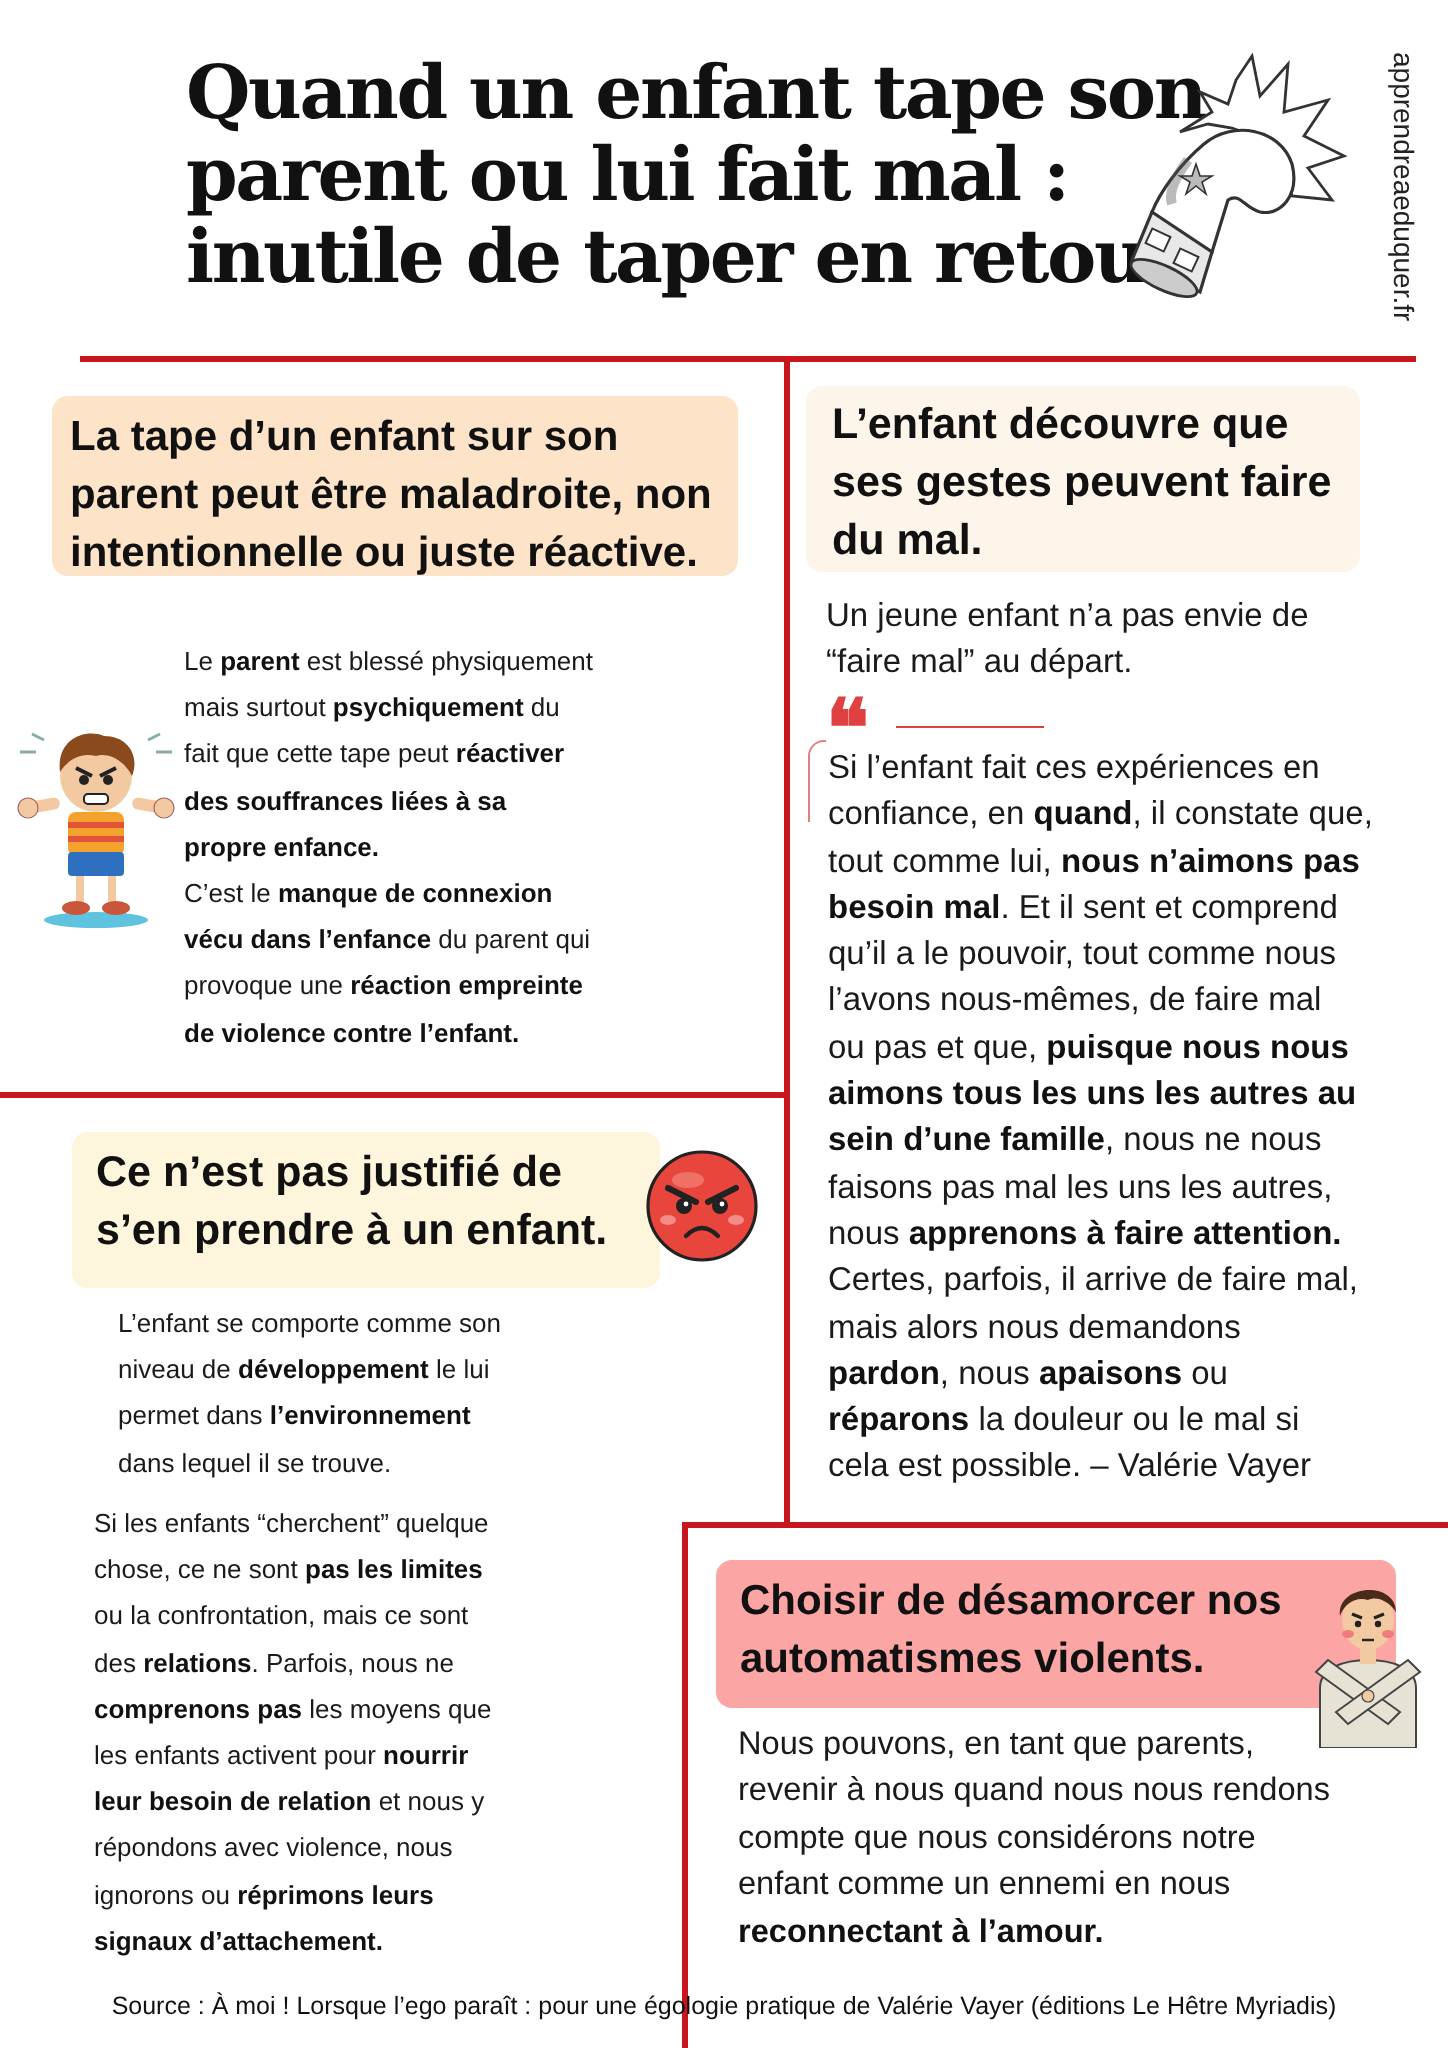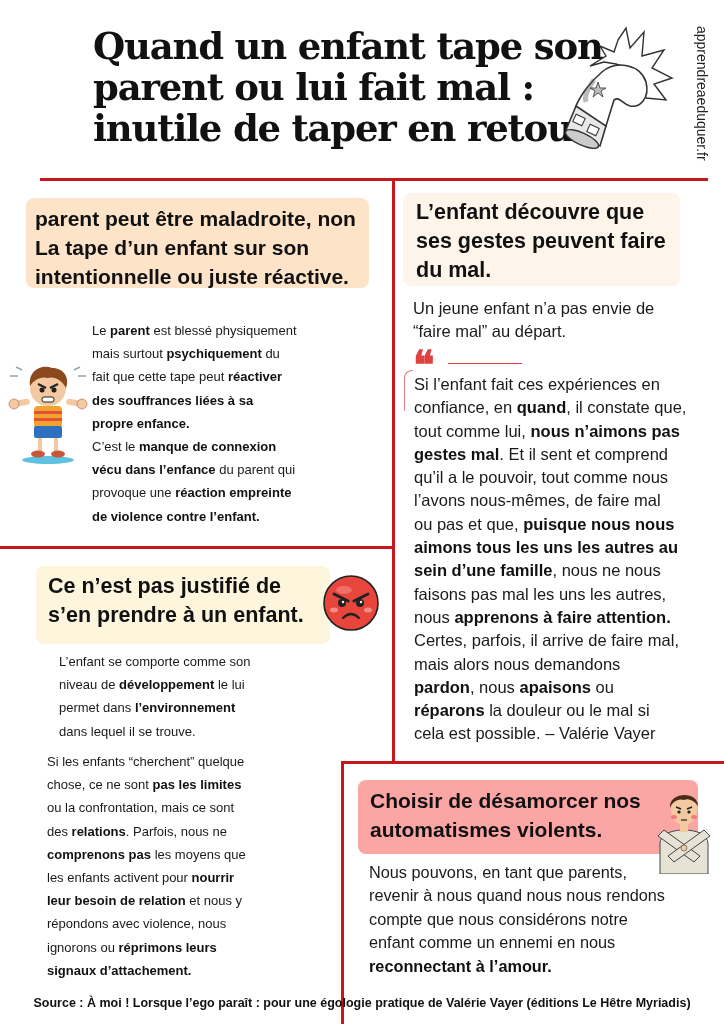--- a/index.html
+++ b/index.html
@@ -24,21 +24,21 @@
     .box {
       position: absolute; border-radius: 8px; padding: 8px 10px;
       font-weight: bold; font-size: 21px; line-height: 29px; color: #111;
     }
     .box div { white-space: nowrap; }
     .body-text { position: absolute; font-size: 13px; line-height: 23.2px; color: #1a1a1a; }
     .body-text div { white-space: nowrap; }
     .body-text b { font-weight: bold; color: #111; }
     .source {
       left: 0; width: 724px; top: 996px; text-align: center;
-      font-size: 12.5px; color: #111; white-space: nowrap; font-weight: bold;
+      font-size: 12.5px; color: #111; white-space: nowrap;
     }
     .quote-mark {
       position: absolute; left: 413px; top: 345px; color: #e04040;
       font-family: "DejaVu Serif", serif; font-weight: bold; font-size: 40px; line-height: 40px;
     }
     .quote-line { position: absolute; left: 448px; top: 363px; width: 74px; height: 1px; background: #e04040; }
     .quote-bracket {
       position: absolute; left: 404px; top: 370px; width: 8px; height: 40px;
       border-left: 1px solid #e08080; border-top: 1px solid #e08080; border-top-left-radius: 8px;
     }
@@ -67,22 +67,22 @@
 
 <div class="abs site">apprendreaeduquer.fr</div>
 
 <div class="rline" style="left:40px; top:178px; width:668px; height:3px;"></div>
 <div class="rline" style="left:392px; top:178px; width:3px; height:585px;"></div>
 <div class="rline" style="left:0; top:546px; width:394px; height:3px;"></div>
 <div class="rline" style="left:341px; top:761px; width:383px; height:3px;"></div>
 <div class="rline" style="left:341px; top:761px; width:3px; height:263px;"></div>
 
 <div class="box" style="left:26px; top:198px; width:334px; height:84px; background:#fde3c8; padding:6px 0 0 9px;">
+  <div>La tape d’un enfant sur son</div>
   <div>parent peut être maladroite, non</div>
-  <div>La tape d’un enfant sur son</div>
   <div>intentionnelle ou juste réactive.</div>
 </div>
 
 <div class="abs" style="left:8px; top:362px; width:80px; height:104px;">
   <svg width="80" height="104" viewBox="0 0 80 104">
     <ellipse cx="40" cy="98" rx="26" ry="4" fill="#5fc3e0"></ellipse>
     <path d="M14,8 l-6,-3 M10,14 l-8,0 M66,8 l6,-3 M70,14 l8,0" stroke="#8aa" stroke-width="1.5"></path>
     <rect x="2" y="38" width="20" height="6" rx="3" fill="#f2c9a0" transform="rotate(-10 12 41)"></rect>
     <rect x="58" y="38" width="20" height="6" rx="3" fill="#f2c9a0" transform="rotate(10 68 41)"></rect>
     <circle cx="6" cy="42" r="5" fill="#f2c9a0" stroke="#a66" stroke-width="0.6"></circle>
@@ -128,21 +128,21 @@
 </div>
 
 <div class="quote-mark">❝</div>
 <div class="quote-line"></div>
 <div class="quote-bracket"></div>
 
 <div class="body-text" style="left:414px; top:373px; font-size:16.5px; line-height:23.3px;">
     <div><span>Si l’enfant fait ces expériences en</span></div>
     <div><span>confiance, en </span><b>quand</b><span>, il constate que,</span></div>
     <div><span>tout comme lui, </span><b>nous n’aimons pas</b></div>
-    <div><b>gestes mal</b><span>. Et il sent et comprend</span></div>
+    <div><b>besoin mal</b><span>. Et il sent et comprend</span></div>
     <div><span>qu’il a le pouvoir, tout comme nous</span></div>
     <div><span>l’avons nous-mêmes, de faire mal</span></div>
     <div><span>ou pas et que, </span><b>puisque nous nous</b></div>
     <div><b>aimons tous les uns les autres au</b></div>
     <div><b>sein d’une famille</b><span>, nous ne nous</span></div>
     <div><span>faisons pas mal les uns les autres,</span></div>
     <div><span>nous </span><b>apprenons à faire attention.</b></div>
     <div><span>Certes, parfois, il arrive de faire mal,</span></div>
     <div><span>mais alors nous demandons</span></div>
     <div><b>pardon</b><span>, nous </span><b>apaisons</b><span> ou</span></div>

